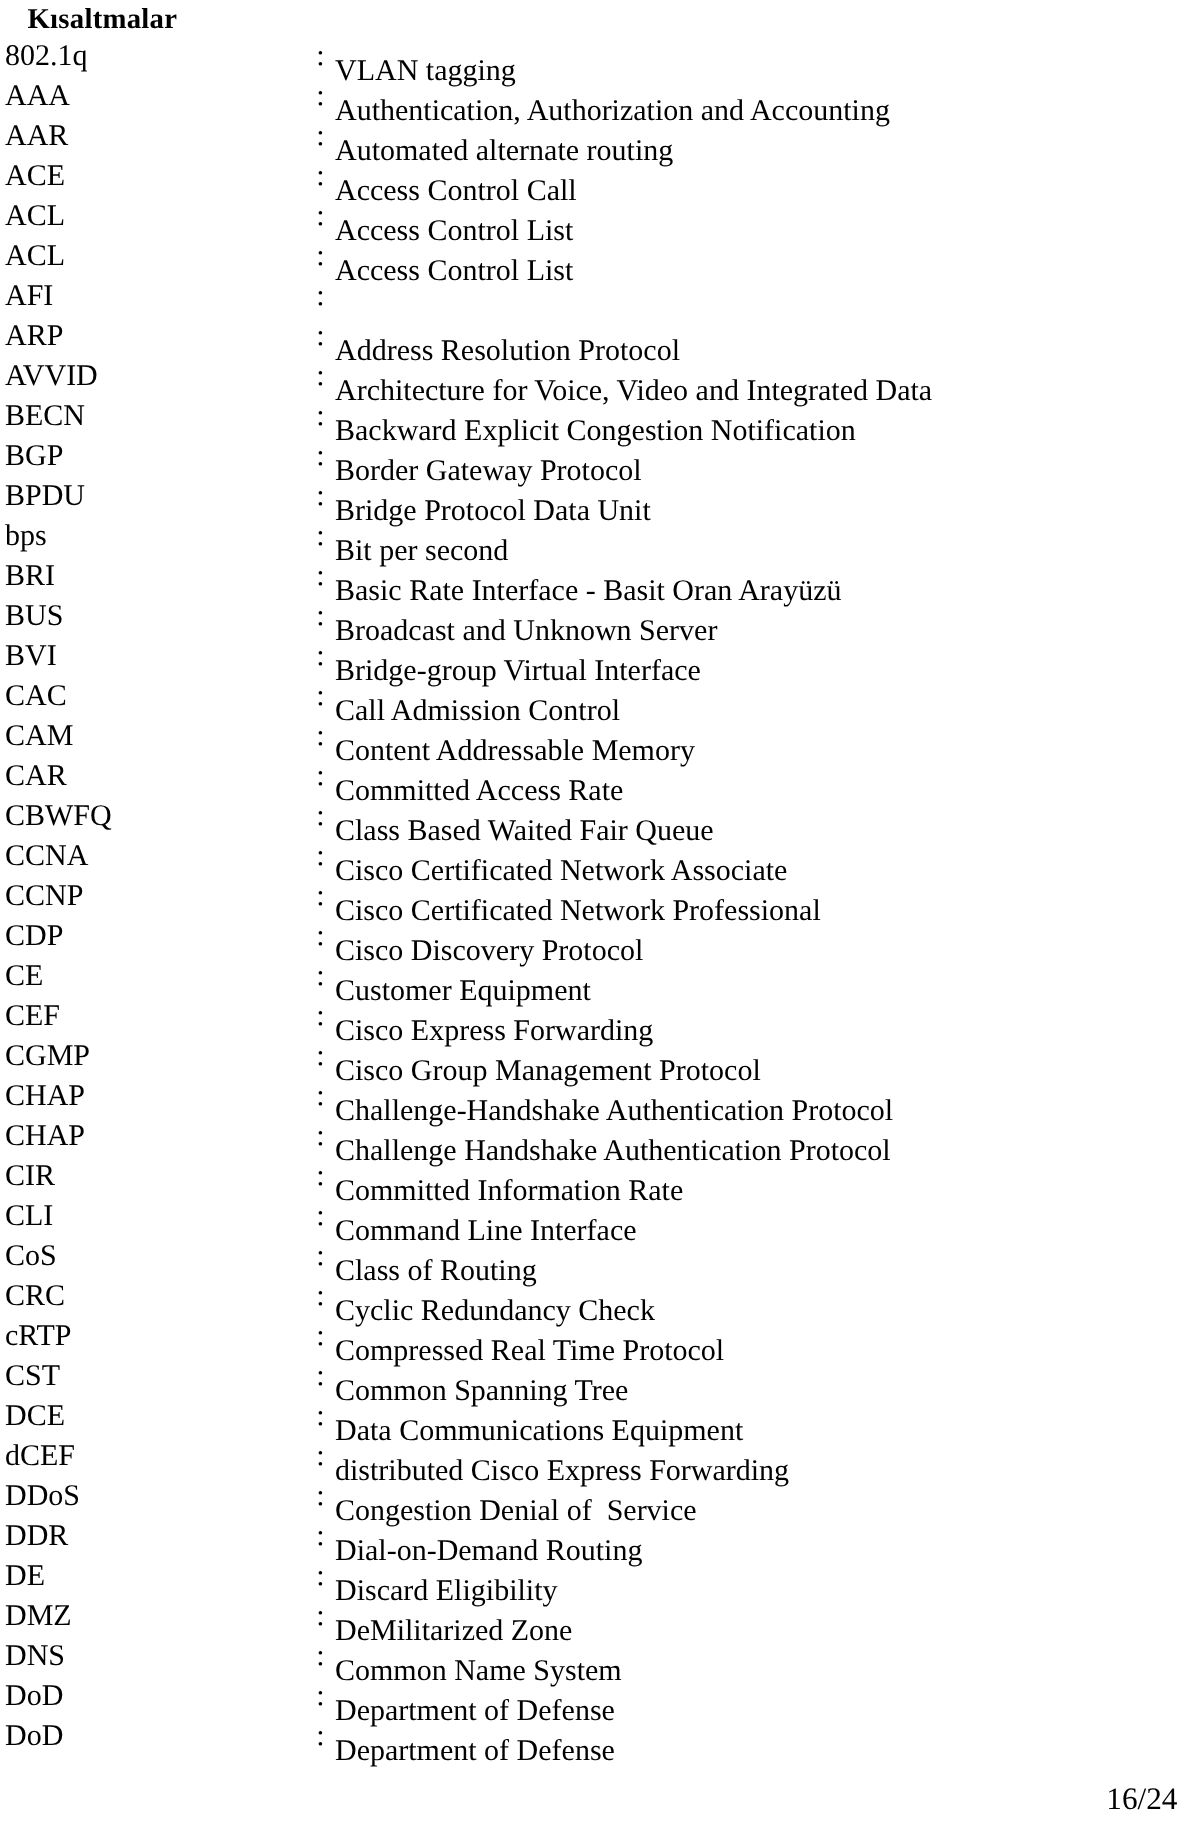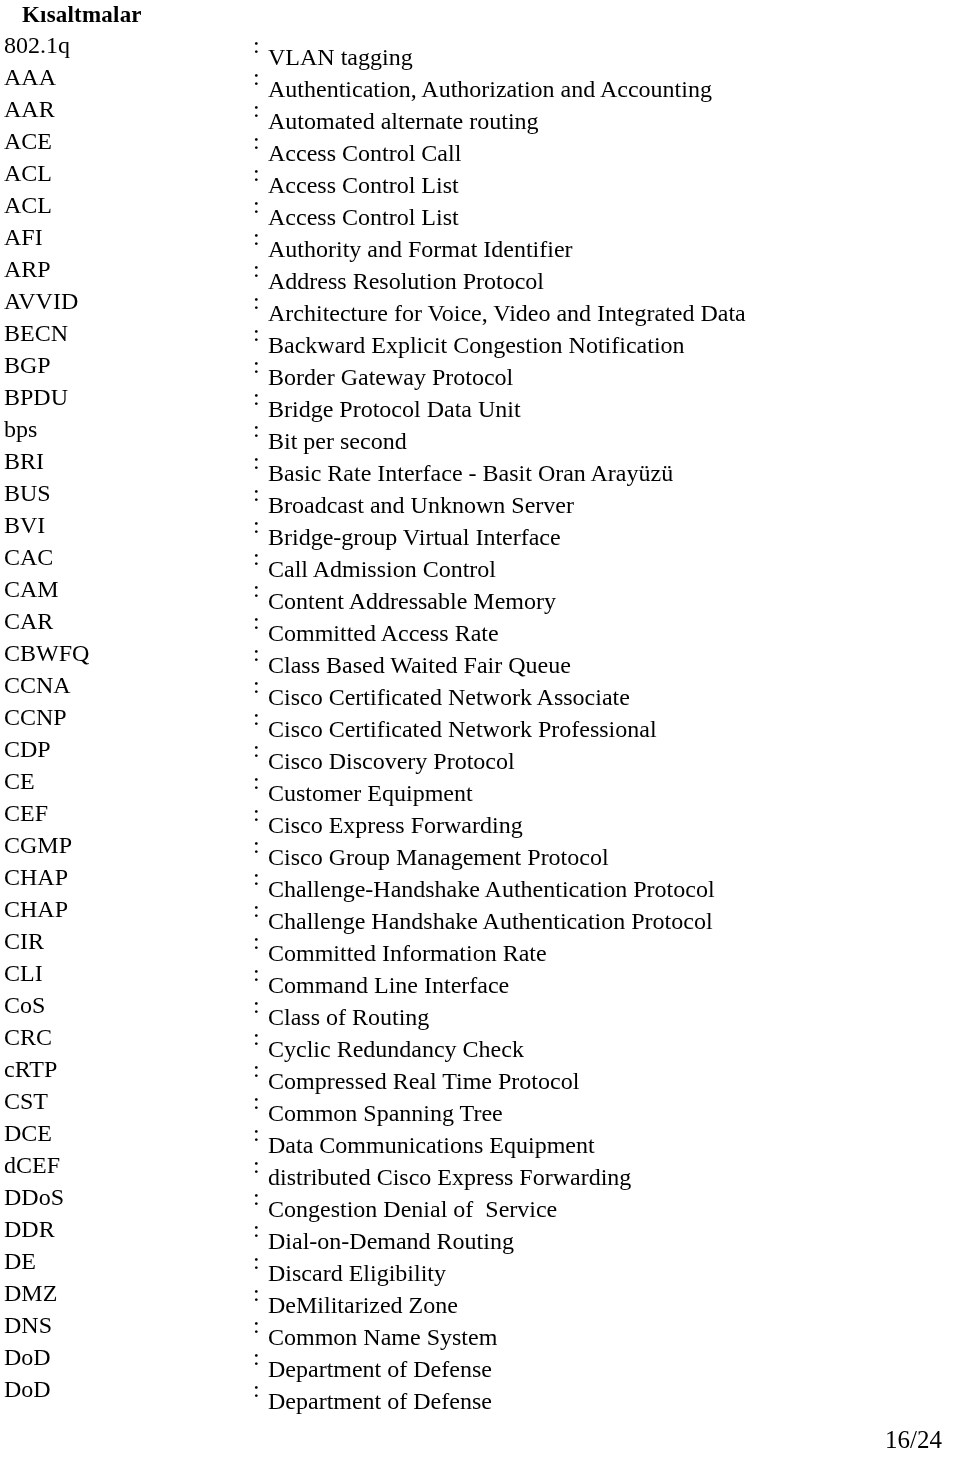--- a/index.html
+++ b/index.html
@@ -118,21 +118,20 @@
         <span class="abbr-def">Access Control List</span>
       </div>
       <div class="abbr-row">
         <span class="abbr-term">ACL</span>
         <span class="abbr-colon">:</span>
         <span class="abbr-def">Access Control List</span>
       </div>
       <div class="abbr-row">
         <span class="abbr-term">AFI</span>
         <span class="abbr-colon">:</span>
-        <span class="abbr-def">Authority and Format Identifier</span>
       </div>
       <div class="abbr-row">
         <span class="abbr-term">ARP</span>
         <span class="abbr-colon">:</span>
         <span class="abbr-def">Address Resolution Protocol</span>
       </div>
       <div class="abbr-row">
         <span class="abbr-term">AVVID</span>
         <span class="abbr-colon">:</span>
         <span class="abbr-def">Architecture for Voice, Video and Integrated Data</span>

